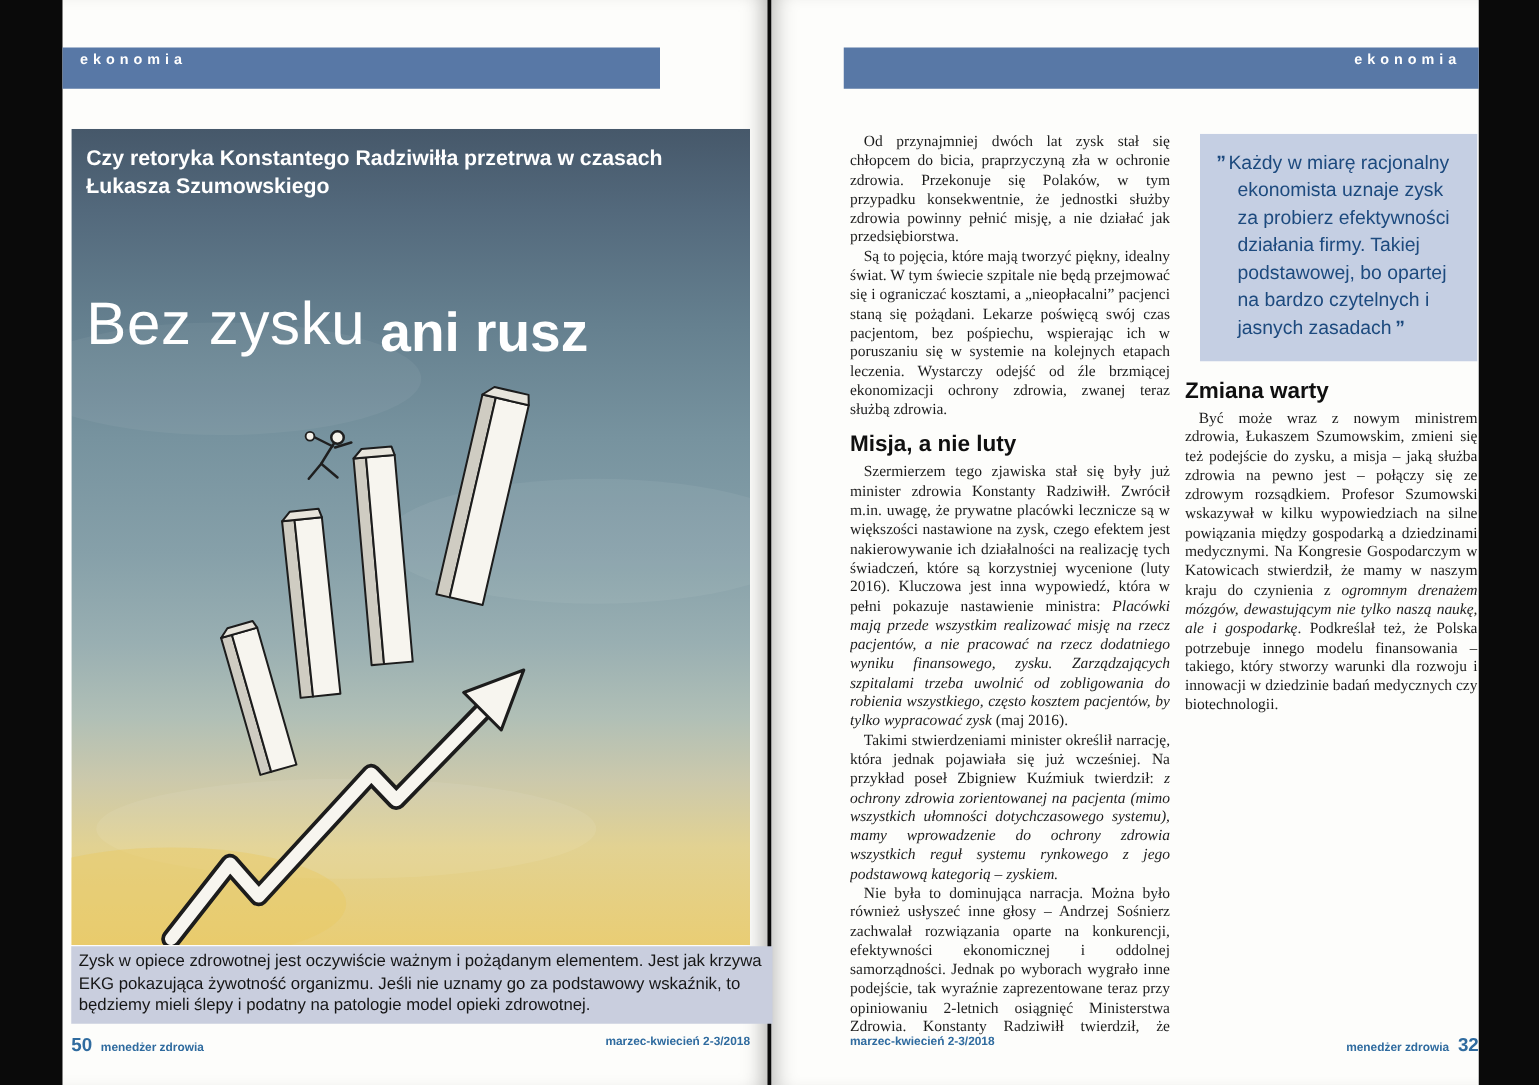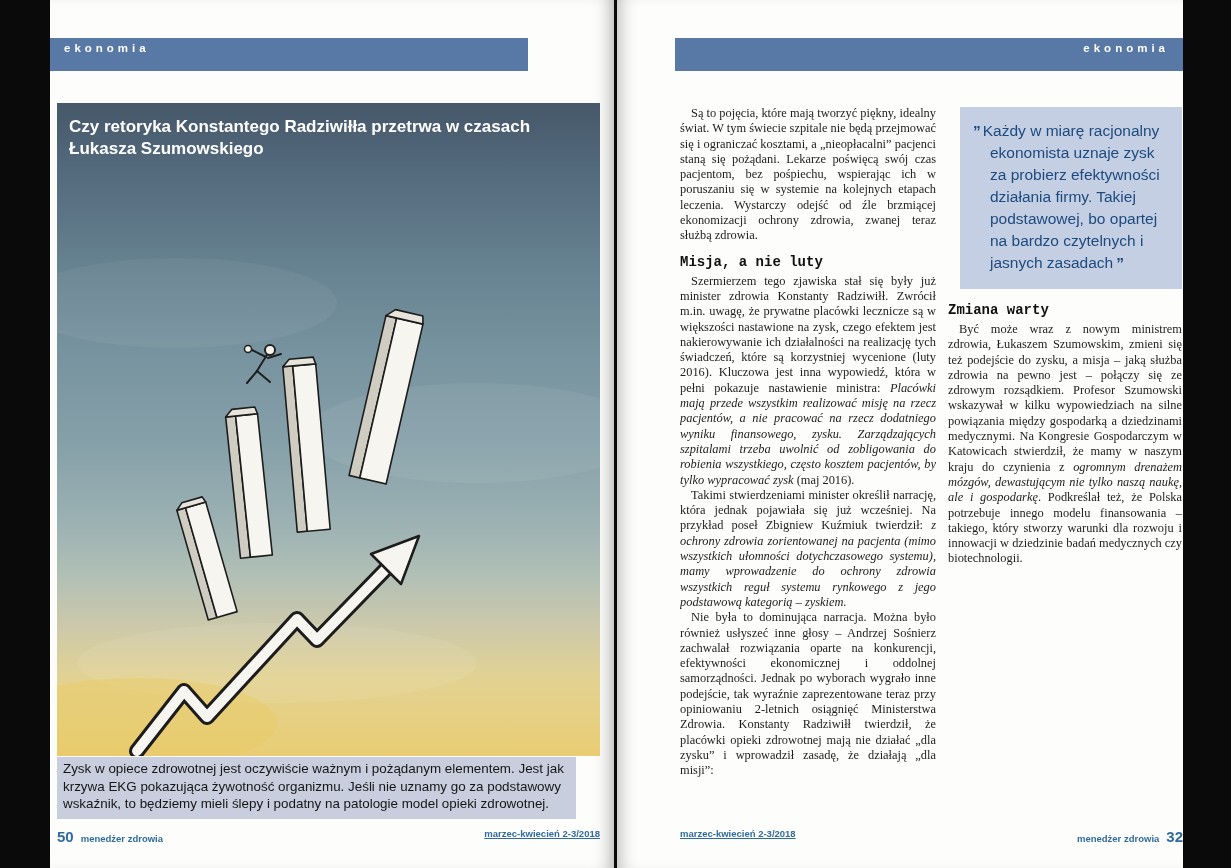--- a/index.html
+++ b/index.html
@@ -14,40 +14,40 @@
   #bar-right{left:675px;width:508px;text-align:right;padding-right:14px;box-sizing:border-box;}
 
   
   #illustration{position:absolute;left:57px;top:103px;width:543px;height:653px;overflow:hidden;}
   #illustration svg{display:block;}
   #kicker{position:absolute;left:69px;top:116px;width:500px;color:#fff;font-size:17px;
           font-weight:600;line-height:22px;}
   #main-title{position:absolute;left:69px;top:232px;white-space:nowrap;color:#fff;}
   #title-light{font-size:48px;font-weight:300;letter-spacing:0.5px;}
   #title-bold{font-size:44px;font-weight:bold;position:relative;top:6px;margin-left:12px;}
-  #caption{position:absolute;left:57px;top:757px;width:519px;box-sizing:border-box;
+  #caption{position:absolute;left:57px;top:757px;width:561px;box-sizing:border-box;
            background:var(--caption-bg,#c9cede);color:#161616;font-size:13.4px;line-height:17.6px;
            padding:3px 7px 6px 6px;}
   .folio{position:absolute;top:828px;display:flex;justify-content:space-between;align-items:flex-start;
          color:var(--blue,#2f6b9f);}
   #folio-left{left:57px;width:543px;}
   #folio-right{left:680px;width:503px;}
   .folio .pagenum{font-size:15px;font-weight:bold;}
   .folio .brand{font-size:9.5px;font-weight:bold;margin:0 7px;}
-  .folio .issue{font-size:9.5px;font-weight:bold;text-decoration:underline;}
+  .folio .issue{font-size:9.5px;font-weight:bold;}
 
   
   .col{position:absolute;top:106px;height:722px;overflow:hidden;}
   #col1{left:680px;width:256px;}
   #col2{left:948px;width:234px;top:107px;}
   .body-p{font-family:"Liberation Serif",serif;font-size:12.4px;line-height:15.3px;
           text-align:justify;color:#1c1c1c;margin:0;hyphens:auto;}
   .body-p.indent{text-indent:11px;}
   .body-p em{font-style:italic;}
-  .subhead{font-family:Liberation Mono, monospace;font-size:14px;font-weight:bold;color:#101010;
+  .subhead{font-family:Liberation Sans, sans-serif;font-size:18px;font-weight:bold;color:#101010;
            margin:10px 0 4px 0;}
   .pullquote{background:var(--quote-bg,#c5cfe3);color:var(--quote-text,#1d4a7e);
              font-size:15.5px;line-height:22px;padding:13px 12px 15px 13px;margin:0 0 13px 12px;}
   .pullquote .inner{display:block;padding-left:17px;text-indent:-17px;}
   .qmark{font-weight:bold;letter-spacing:-2px;}
   .qmark.open{margin-right:4px;}
   .qmark.close{margin-left:3px;}
   #col2 .pullquote:not(:first-child){margin-top:12px;}
 </style>
 </head>
@@ -121,31 +121,35 @@
       <g>
         <path d="M80 648 L127 588 L150 614 L240 516 L260 537 L330 465" fill="none" stroke="#1c1c1c" stroke-width="16" stroke-linejoin="round" stroke-linecap="round"></path>
         <path d="M80 648 L127 588 L150 614 L240 516 L260 537 L330 465" fill="none" stroke="#f7f5ef" stroke-width="10" stroke-linejoin="round" stroke-linecap="round"></path>
         <polygon points="362,433 344,481 314,451" fill="#f7f5ef" stroke="#1c1c1c" stroke-width="2.5" stroke-linejoin="round"></polygon>
       </g>
     </svg>
   </div>
 
   <div id="kicker">Czy retoryka Konstantego Radziwiłła przetrwa w czasach Łukasza Szumowskiego</div>
 
+  <div id="main-title">
+    <span id="title-light">Bez zysku</span><span id="title-bold">ani rusz</span>
+  </div>
 
   <div id="caption">Zysk w opiece zdrowotnej jest oczywiście ważnym i pożądanym elementem. Jest jak krzywa EKG pokazująca żywotność organizmu. Jeśli nie uznamy go za podstawowy wskaźnik, to będziemy mieli ślepy i podatny na patologie model opieki zdrowotnej.</div>
 
   <div id="folio-left" class="folio">
     <span>
       <span class="pagenum">50</span><span class="brand">menedżer zdrowia</span>
     </span>
     <span class="issue">marzec-kwiecień 2-3/2018</span>
   </div>
 
   <div id="col1" class="col">
+      <p class="body-p indent"><span>Od przynajmniej dwóch lat zysk stał się chłopcem do bicia, praprzyczyną zła w ochronie zdrowia. Przekonuje się Polaków, w tym przypadku konsekwentnie, że jednostki służby zdrowia powinny pełnić misję, a nie działać jak przedsiębiorstwa.</span></p>
       <p class="body-p indent"><span>Są to pojęcia, które mają tworzyć piękny, idealny świat. W tym świecie szpitale nie będą przejmować się i ograniczać kosztami, a „nieopłacalni” pacjenci staną się pożądani. Lekarze poświęcą swój czas pacjentom, bez pośpiechu, wspierając ich w poruszaniu się w systemie na kolejnych etapach leczenia. Wystarczy odejść od źle brzmiącej ekonomizacji ochrony zdrowia, zwanej teraz służbą zdrowia.</span></p>
       <h3 class="subhead">Misja, a nie luty</h3>
       <p class="body-p indent"><span>Szermierzem tego zjawiska stał się były już minister zdrowia Konstanty Radziwiłł. Zwrócił m.in. uwagę, że prywatne placówki lecznicze są w większości nastawione na zysk, czego efektem jest nakierowywanie ich działalności na realizację tych świadczeń, które są korzystniej wycenione (luty 2016). Kluczowa jest inna wypowiedź, która w pełni pokazuje nastawienie ministra: </span><em>Placówki mają przede wszystkim realizować misję na rzecz pacjentów, a nie pracować na rzecz dodatniego wyniku finansowego, zysku. Zarządzających szpitalami trzeba uwolnić od zobligowania do robienia wszystkiego, często kosztem pacjentów, by tylko wypracować zysk</em><span> (maj 2016).</span></p>
       <p class="body-p indent"><span>Takimi stwierdzeniami minister określił narrację, która jednak pojawiała się już wcześniej. Na przykład poseł Zbigniew Kuźmiuk twierdził: </span><em>z ochrony zdrowia zorientowanej na pacjenta (mimo wszystkich ułomności dotychczasowego systemu), mamy wprowadzenie do ochrony zdrowia wszystkich reguł systemu rynkowego z jego podstawową kategorią – zyskiem.</em></p>
       <p class="body-p indent"><span>Nie była to dominująca narracja. Można było również usłyszeć inne głosy – Andrzej Sośnierz zachwalał rozwiązania oparte na konkurencji, efektywności ekonomicznej i oddolnej samorządności. Jednak po wyborach wygrało inne podejście, tak wyraźnie zaprezentowane teraz przy opiniowaniu 2-letnich osiągnięć Ministerstwa Zdrowia. Konstanty Radziwiłł twierdził, że placówki opieki zdrowotnej mają nie działać „dla zysku” i wprowadził zasadę, że działają „dla misji”: </span></p>
     </div>
   <div id="col2" class="col">
       <div class="pullquote">
         <span class="inner"><span class="qmark open">”</span><span>Każdy w miarę racjonalny ekonomista uznaje zysk za probierz efektywności działania firmy. Takiej podstawowej, bo opartej na bardzo czytelnych i jasnych zasadach</span><span class="qmark close">”</span></span>
       </div>

